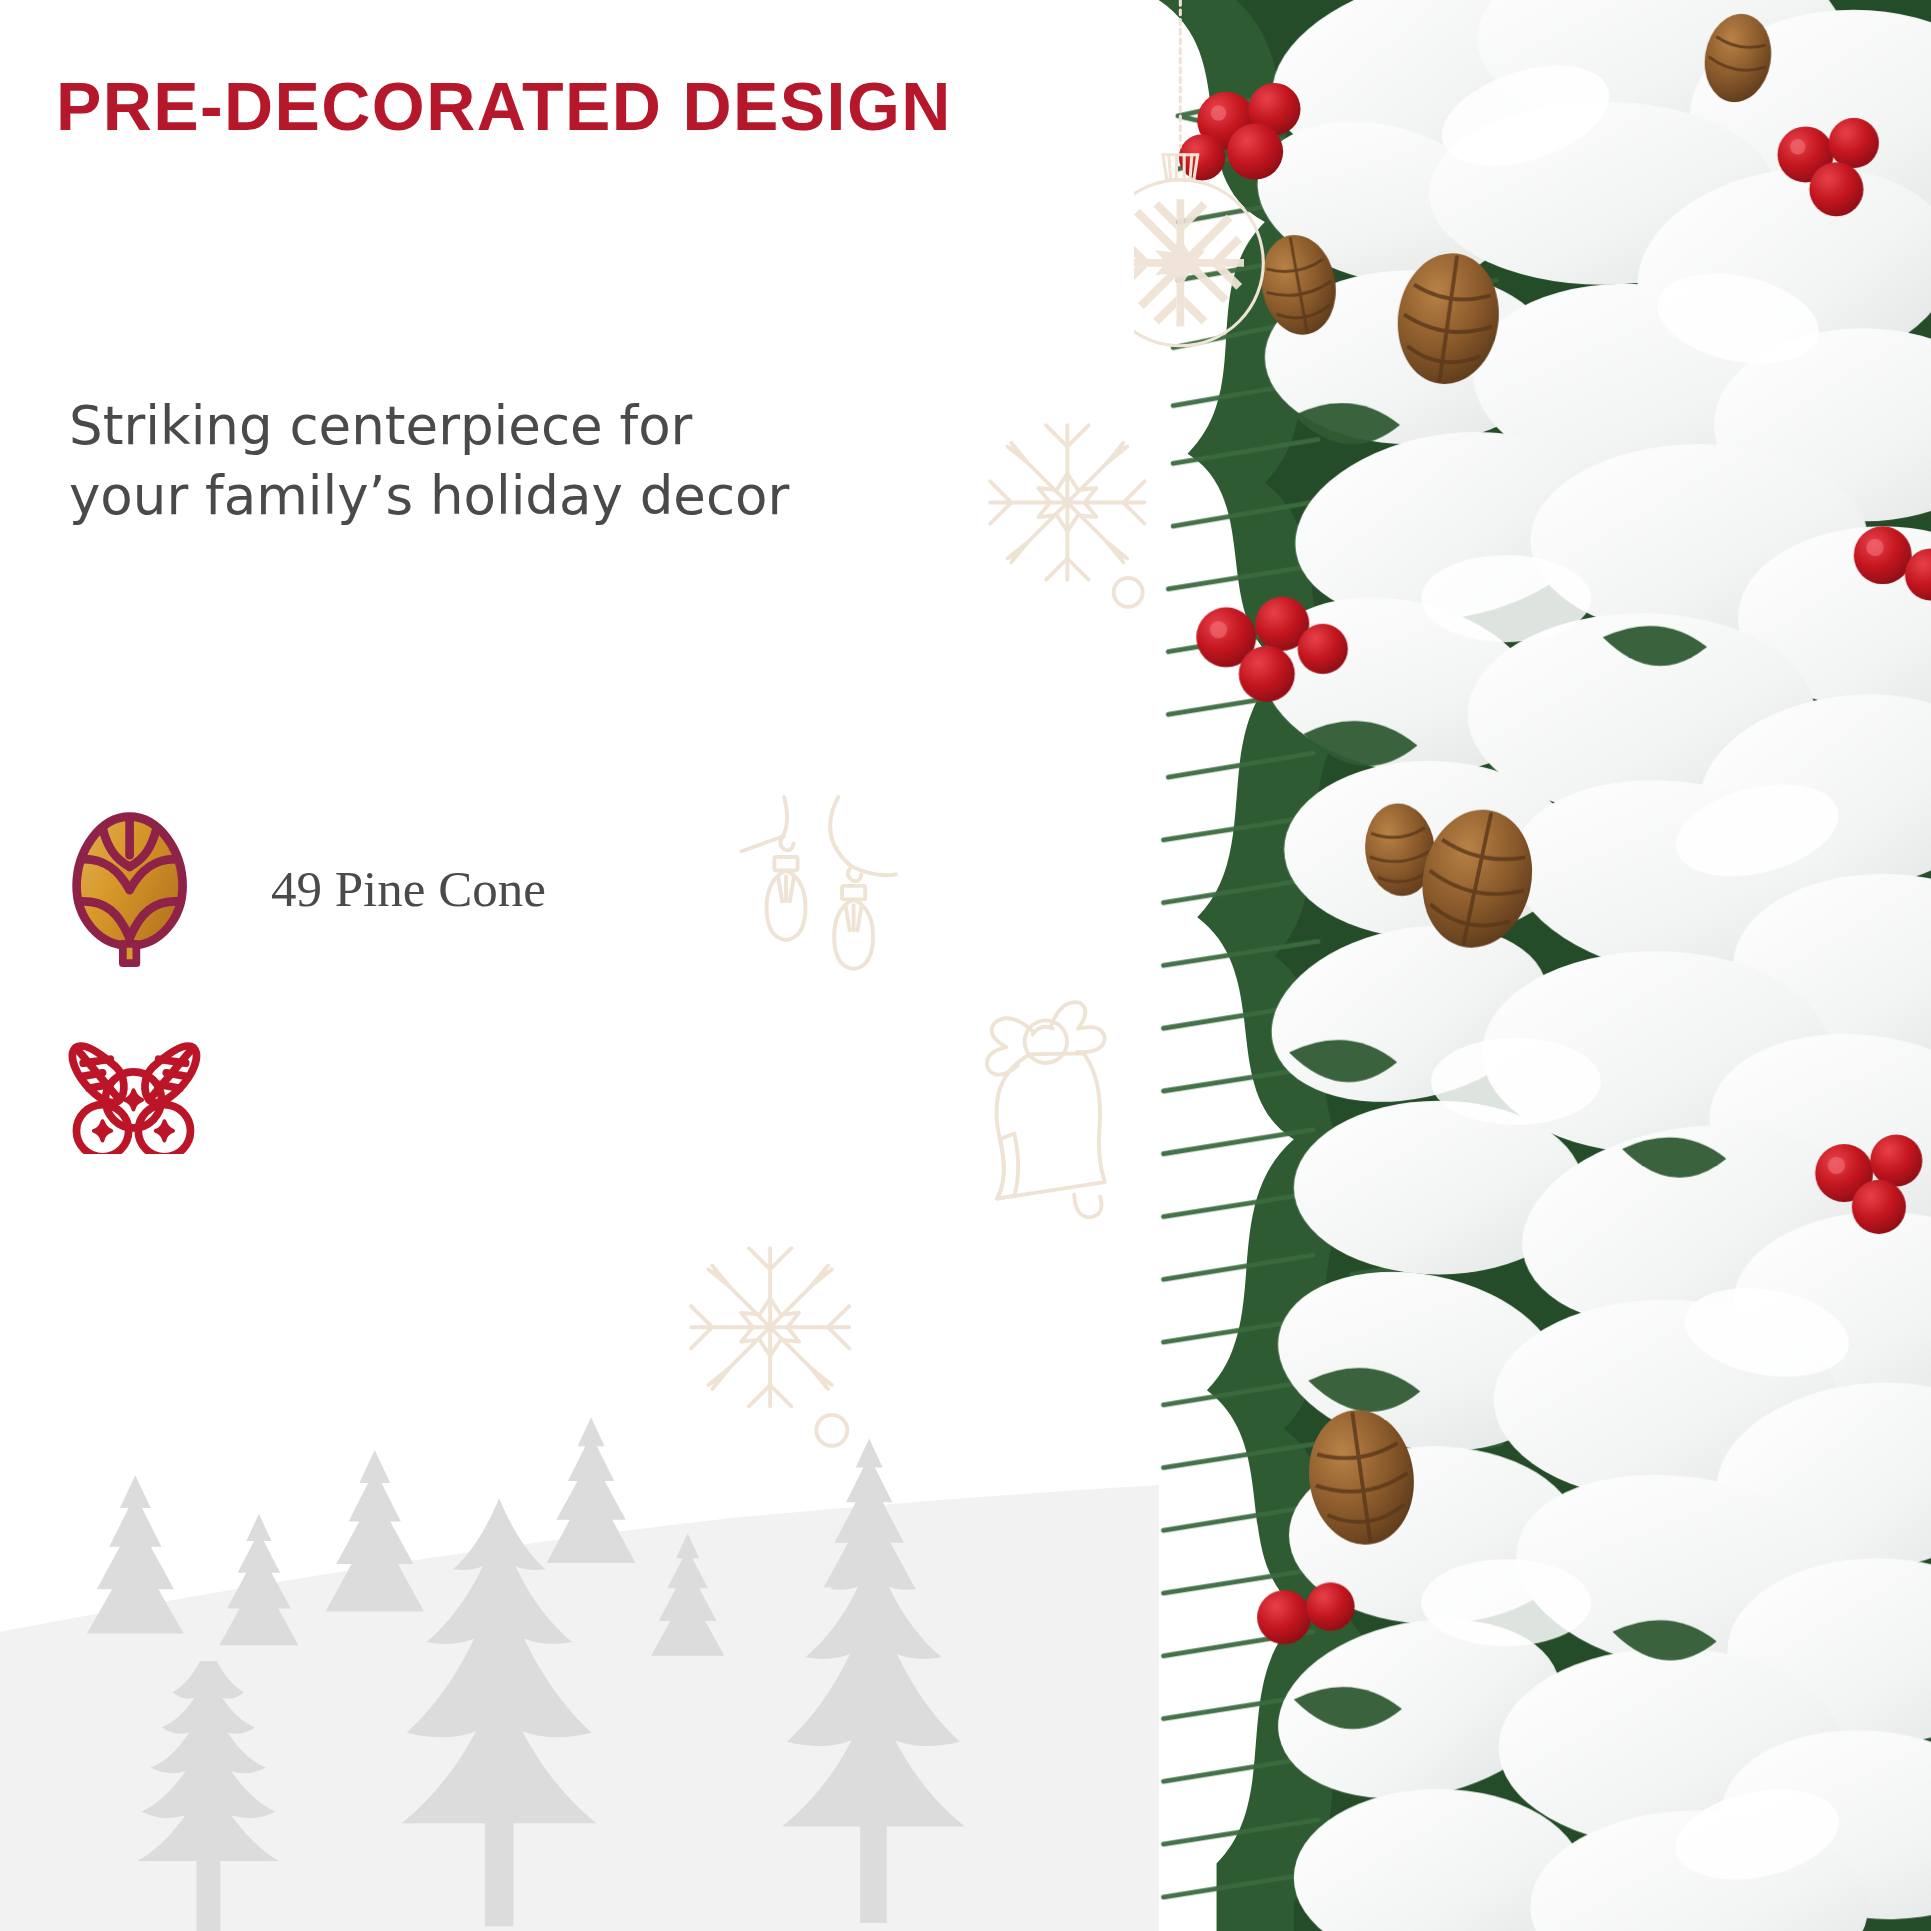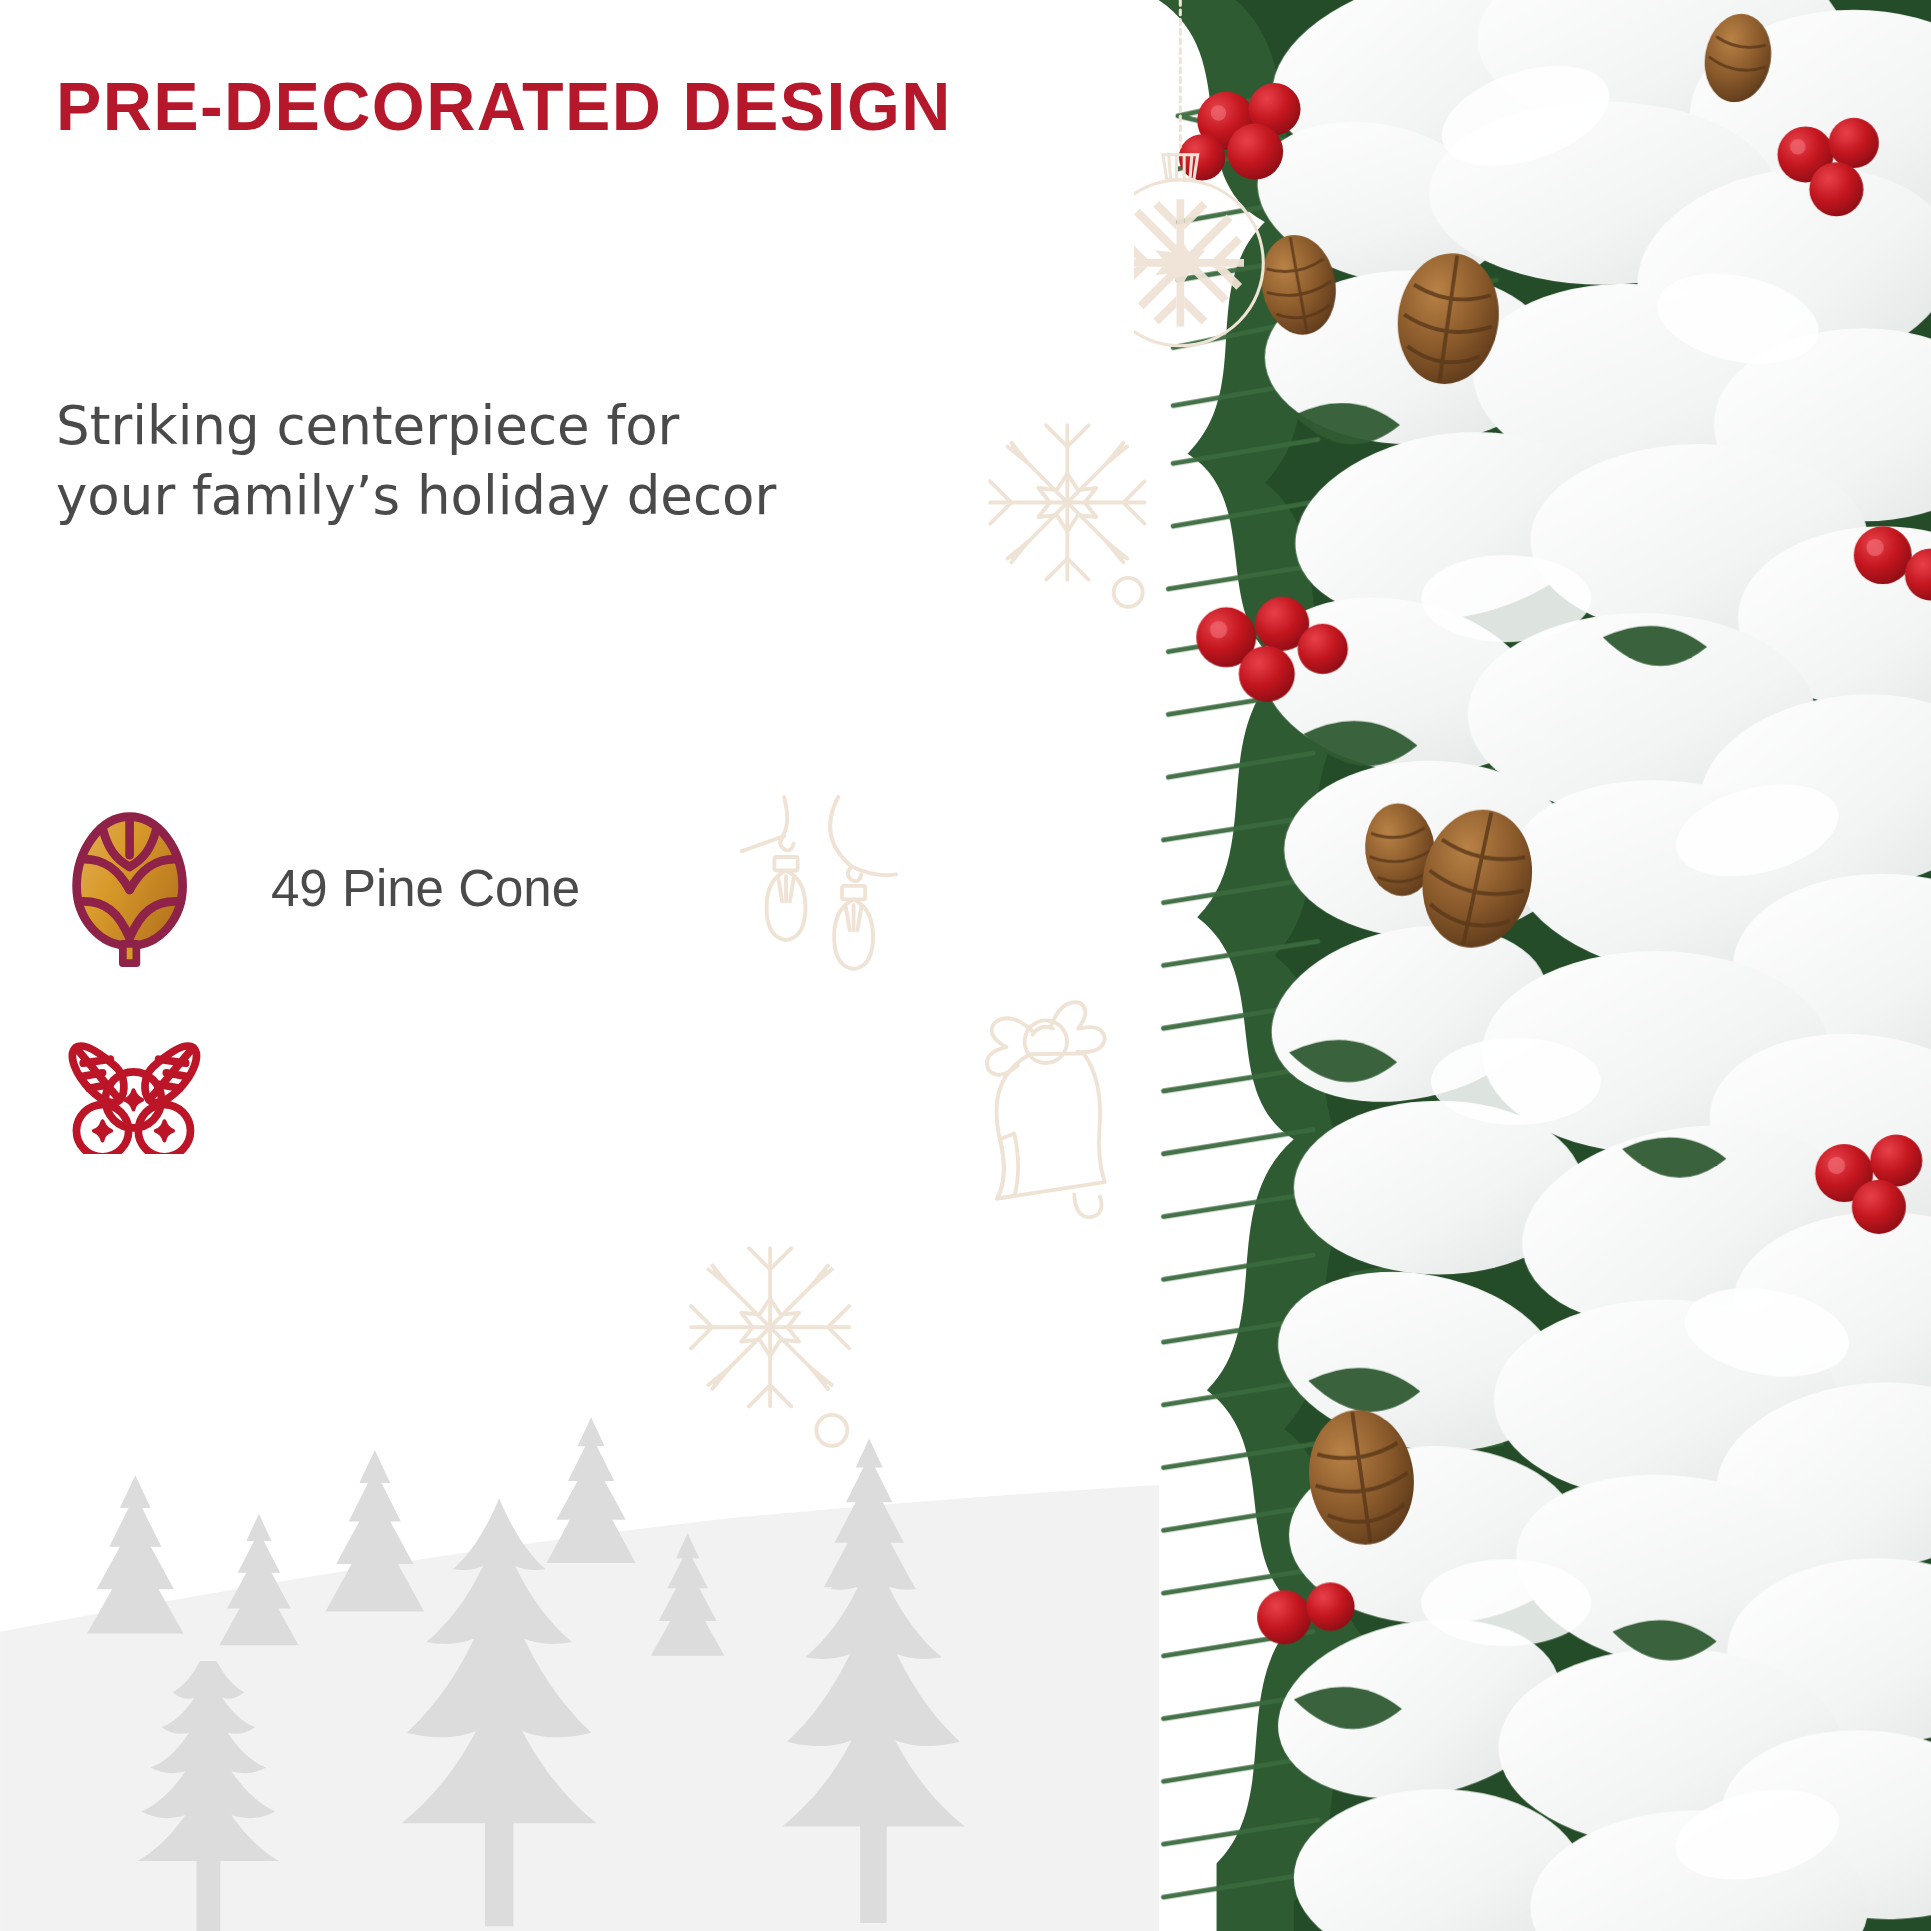--- a/index.html
+++ b/index.html
@@ -11,33 +11,33 @@
 
   
   .headline{
     position:absolute;left:56px;top:68px;width:1023px;
     font-family:"Liberation Sans","DejaVu Sans",sans-serif;
     font-weight:bold;font-size:68px;line-height:1.12;
     letter-spacing:1.4px;color:#B5172B;
     text-transform:uppercase;z-index:12;white-space:pre-line;
   }
   .subhead{
-    position:absolute;left:56px;top:391px;width:869px;
+    position:absolute;left:69px;top:391px;width:869px;
     font-family:"DejaVu Sans",sans-serif;
     font-weight:400;font-size:53px;line-height:1.33;color:#4A4A4A;
     z-index:12;white-space:pre-line;
   }
 
   
   .features{position:absolute;left:60px;top:792px;z-index:14;}
   .feature-row{display:flex;align-items:center;height:193px;}
   .feature-icon{width:145px;height:159px;flex:0 0 145px;display:flex;align-items:center;justify-content:center;}
   .feature-label{
     margin-left:66px;
-    font-family:Liberation Sans, sans-serif;
+    font-family:Liberation Serif, serif;
     font-size:51px;color:#4A4A4A;font-weight:400;white-space:nowrap;
   }
 
   
   .wm{position:absolute;z-index:5;pointer-events:none;}
   .wm-ornament{left:1134px;top:0px;}
   .wm-snow-1{left:966px;top:406px;}
   .wm-lights{left:724px;top:772px;}
   .wm-bell{left:927px;top:994px;}
   .wm-snow-2{left:666px;top:1226px;}

